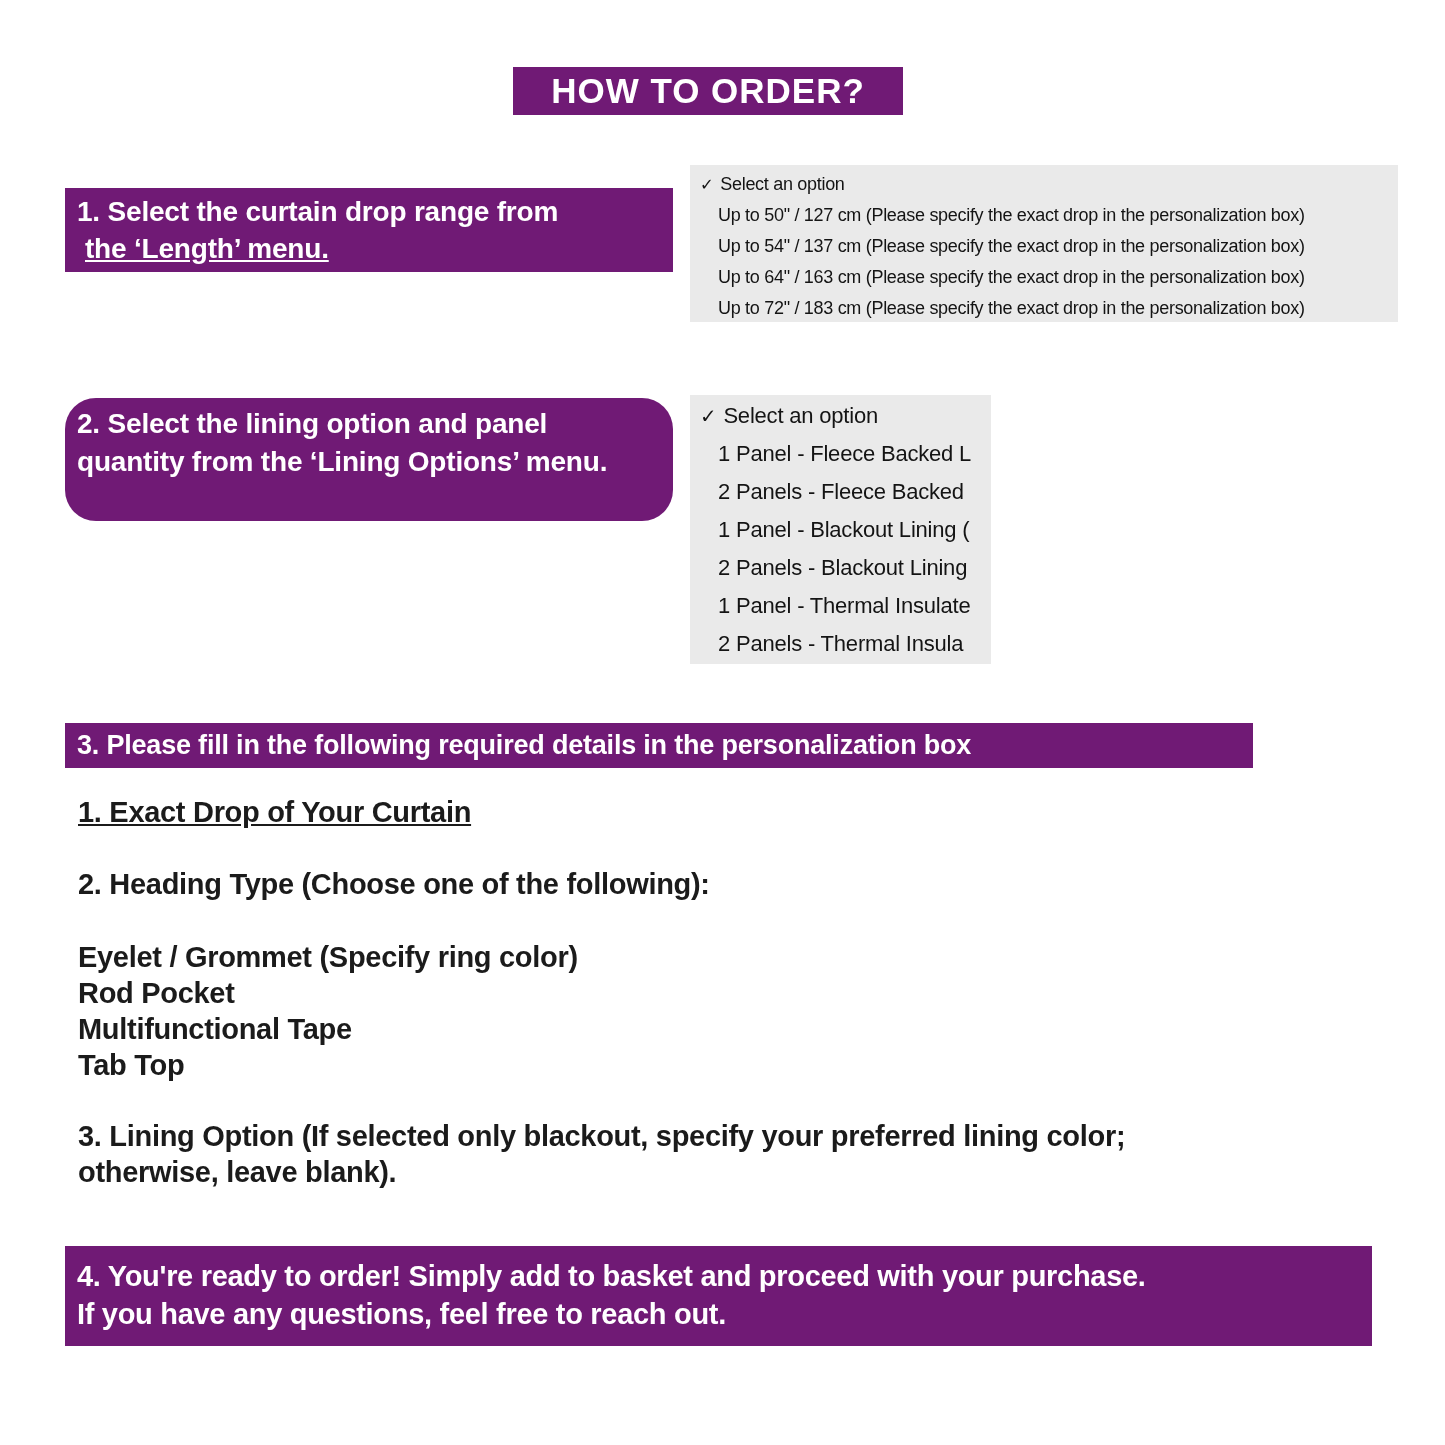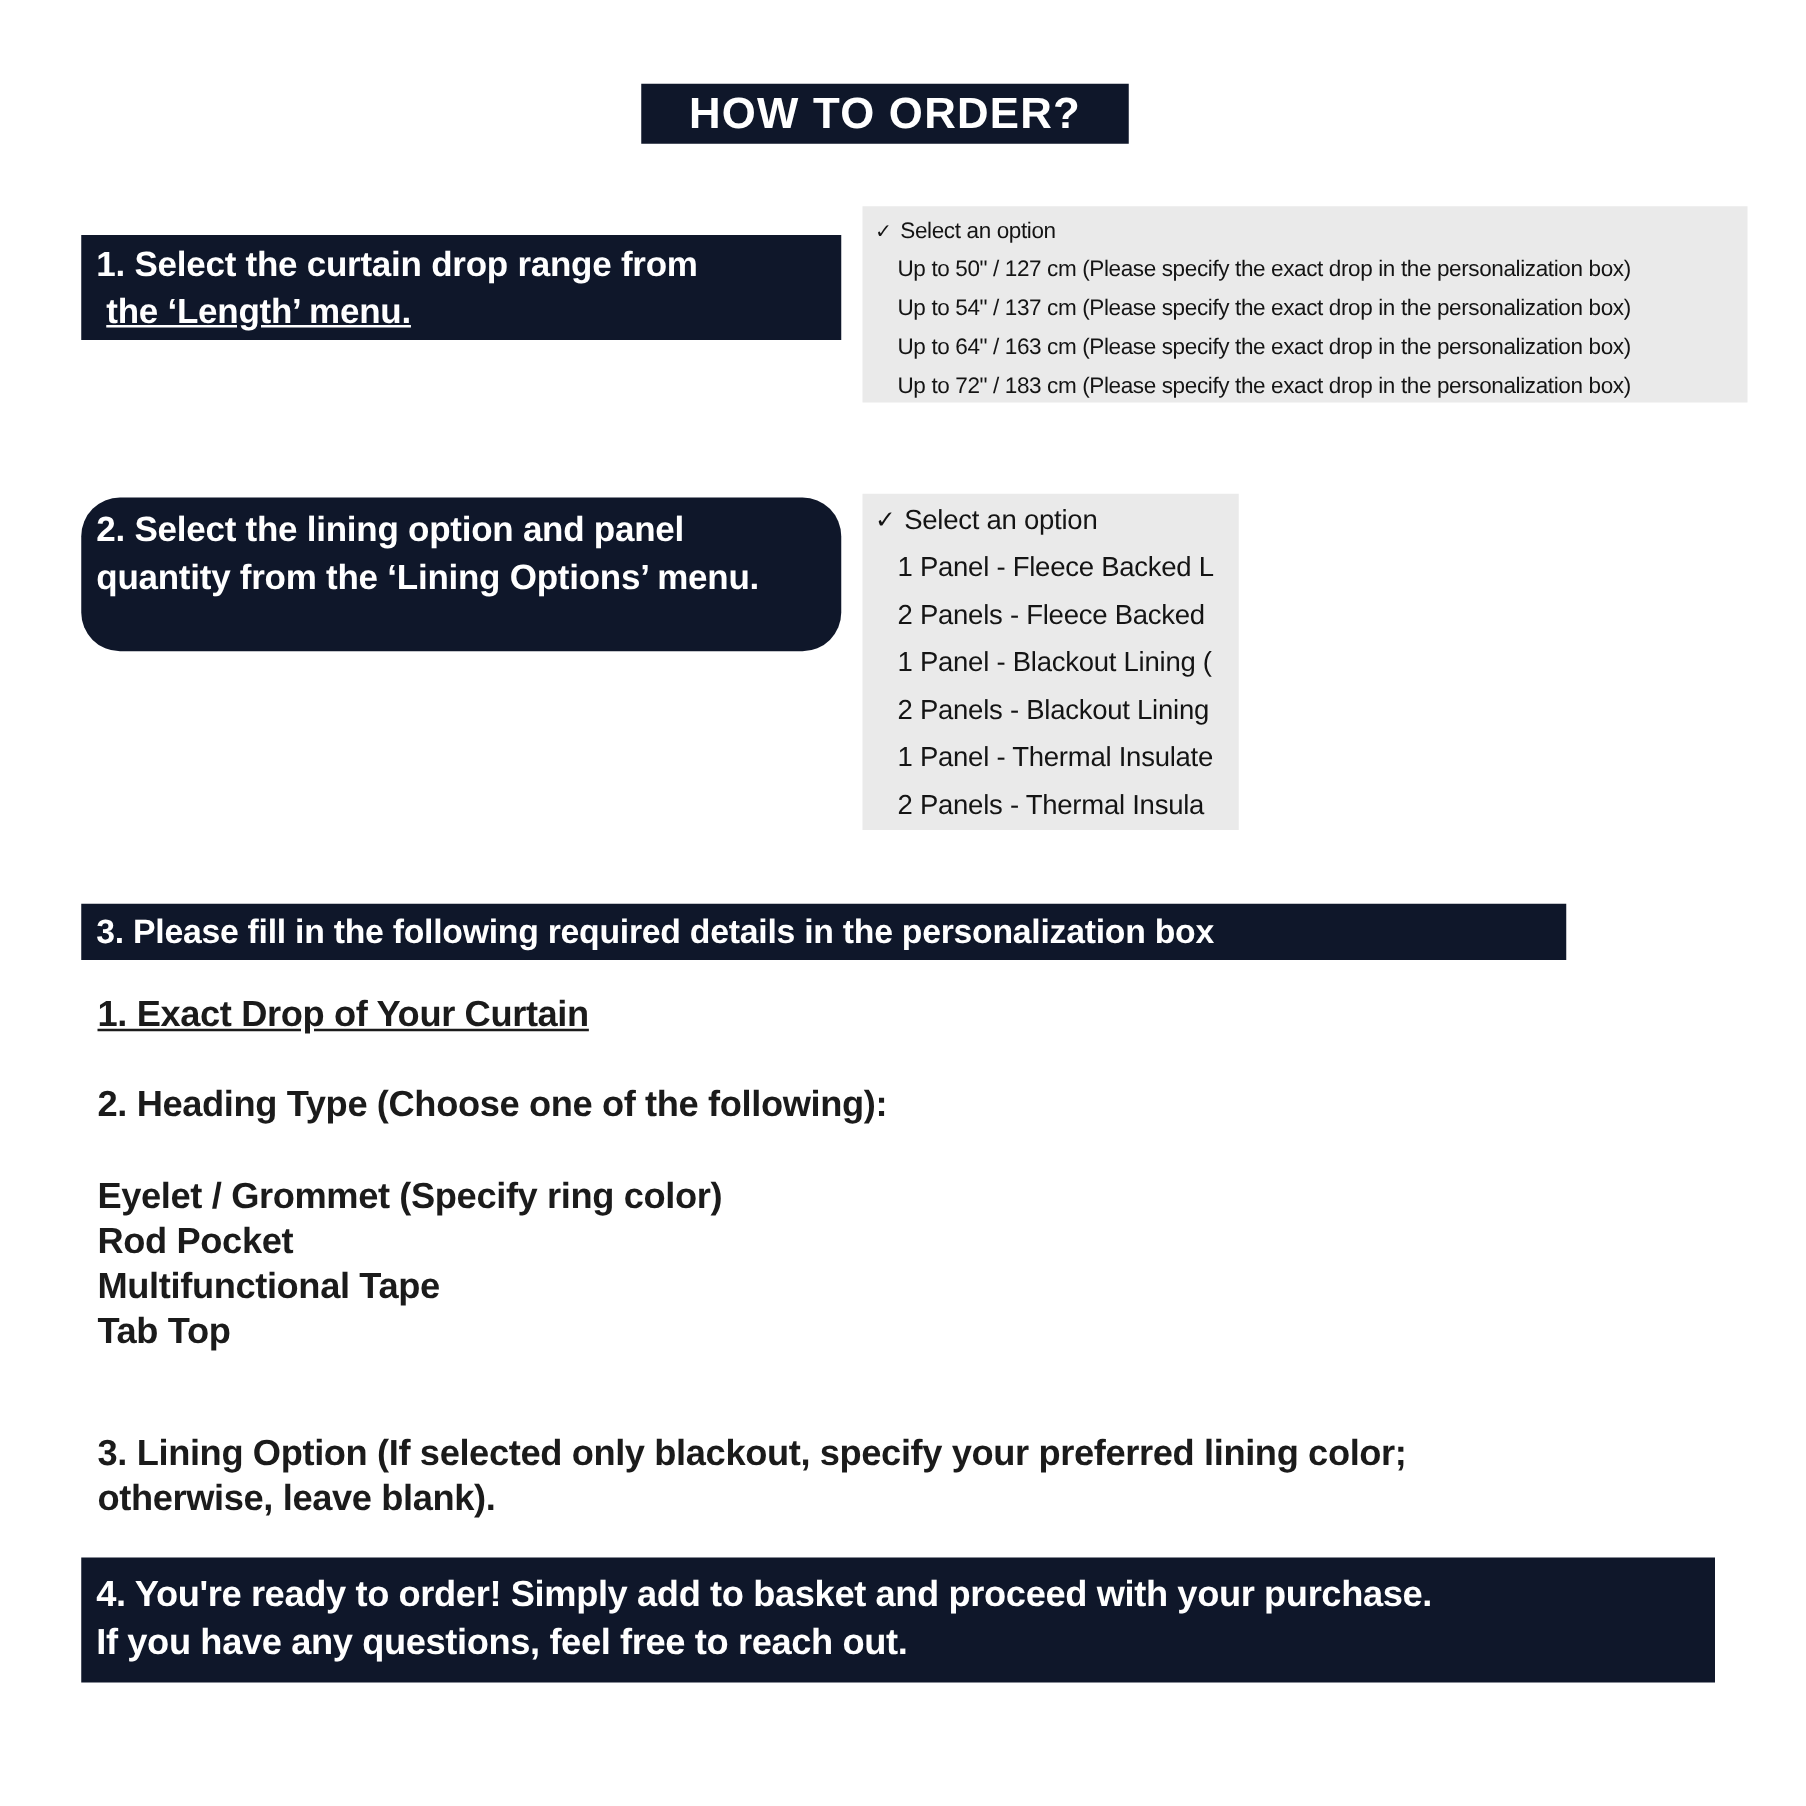--- a/index.html
+++ b/index.html
@@ -7,21 +7,21 @@
     width: 1445px; height: 1445px;
     background: #ffffff;
     font-family: "Liberation Sans", sans-serif;
     position: relative;
     overflow: hidden;
   }
   .abs { position: absolute; box-sizing: border-box; }
 
   
   .banner {
-    background: #0f172a;
+    background: #701a75;
     color: #ffffff;
     font-weight: 700;
   }
   .title-bar {
     left: 513px; top: 67px; width: 390px; height: 48px;
     font-size: 35px; line-height: 48px; text-align: center;
     letter-spacing: 1px;
   }
   .step1-bar {
     left: 65px; top: 160px; width: 608px; height: 84px;
@@ -80,21 +80,21 @@
   
   .body-text {
     color: #1b1b1b;
     font-weight: 700;
     font-size: 29px;
     letter-spacing: -0.3px;
   }
   .detail1 { left: 78px; top: 796px; text-decoration: underline; }
   .detail2 { left: 78px; top: 868px; }
   .heading-types { left: 78px; top: 939px; line-height: 36px; }
-  .detail3 { left: 78px; top: 1118px; line-height: 36px; margin-top: 27px; }
+  .detail3 { left: 78px; top: 1118px; line-height: 36px; }
 </style>
 </head>
 <body>
 
 <div class="abs banner title-bar">HOW TO ORDER?</div>
 
 <div class="abs banner step1-bar">
   <div>1. Select the curtain drop range from</div>
   <div class="step1-line2">the ‘Length’ menu.</div>
 </div>

